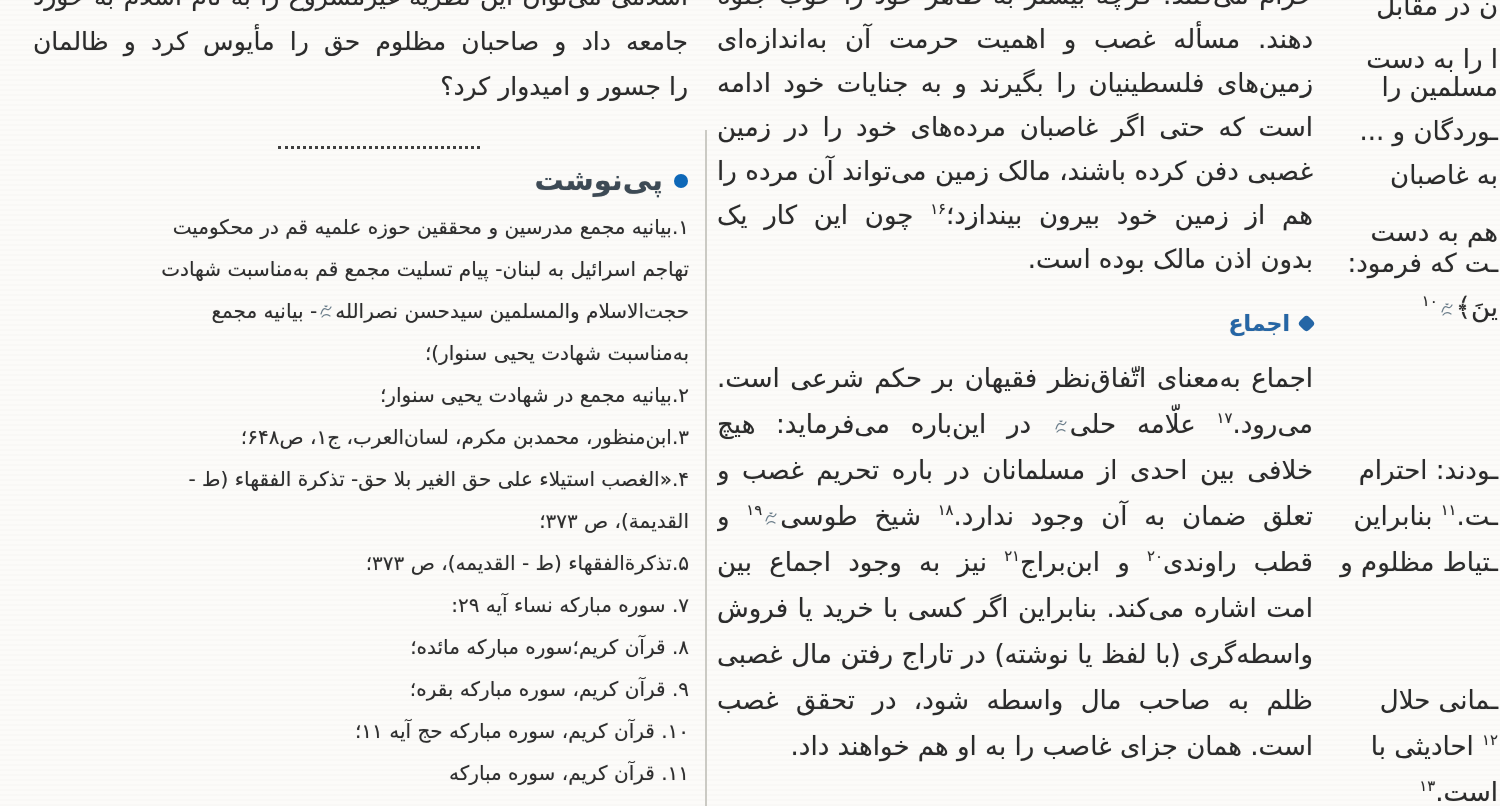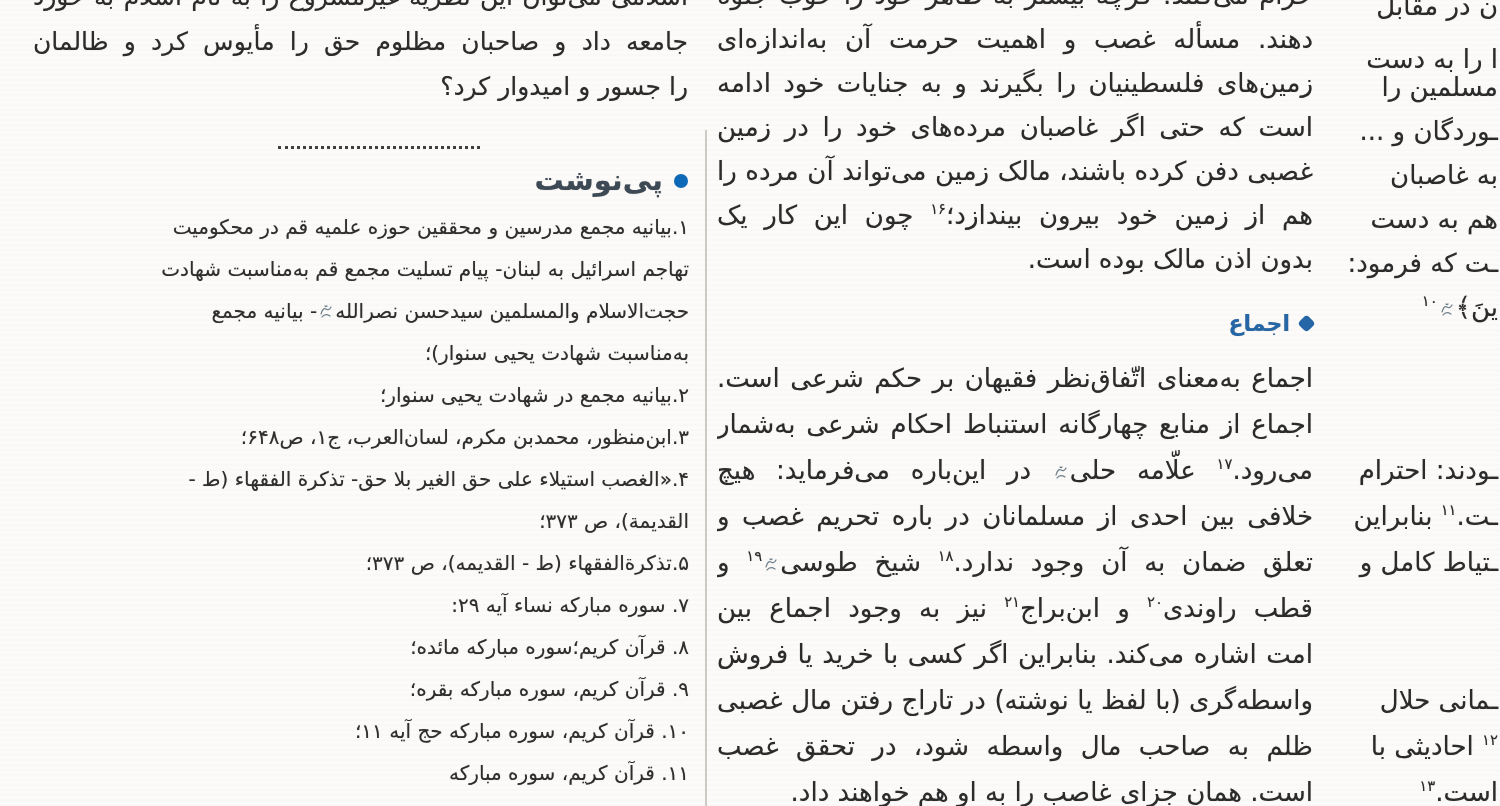--- a/index.html
+++ b/index.html
@@ -96,47 +96,46 @@
       <div class="line j">هم از زمین خود بیرون بیندازد؛<sup class="fn">۱۶</sup> چون این کار یک تصرف</div>
       <div class="line">بدون اذن مالک بوده است.</div>
     </div>
 
   <div class="col mid-head">
     <span class="dot"></span><span>اجماع</span>
   </div>
 
   <div class="col" id="mid-p2">
       <div class="line j">اجماع به‌معنای اتّفاق‌نظر فقیهان بر حکم شرعی است.</div>
-      <div class="line j">اجماع از منابع چهارگانه استنباط احکام شرعی به‌شمار</div>
       <div class="line j">می‌رود.<sup class="fn">۱۷</sup> علّامه حلی<span class="orn"><svg width="14" height="16" viewBox="0 0 14 16">
             <path d="M2 10 Q4 3 7 5 Q10 7 12 3 M3 13 Q6 9 11 12 M6 2 q1 1 2 0" fill="none" stroke="#6b7d8a" stroke-width="1.2" stroke-linecap="round"></path>
           </svg></span> در این‌باره می‌فرماید: هیچ</div>
       <div class="line j">خلافی بین احدی از مسلمانان در باره تحریم غصب و</div>
       <div class="line j">تعلق ضمان به آن وجود ندارد.<sup class="fn">۱۸</sup> شیخ طوسی<span class="orn"><svg width="14" height="16" viewBox="0 0 14 16">
             <path d="M2 10 Q4 3 7 5 Q10 7 12 3 M3 13 Q6 9 11 12 M6 2 q1 1 2 0" fill="none" stroke="#6b7d8a" stroke-width="1.2" stroke-linecap="round"></path>
           </svg></span><sup class="fn">۱۹</sup> و</div>
       <div class="line j">قطب راوندی<sup class="fn">۲۰</sup> و ابن‌براج<sup class="fn">۲۱</sup> نیز به وجود اجماع بین علمای</div>
       <div class="line j">امت اشاره می‌کند. بنابراین اگر کسی با خرید یا فروش یا</div>
       <div class="line j">واسطه‌گری (با لفظ یا نوشته) در تاراج رفتن مال غصبی و</div>
       <div class="line j">ظلم به صاحب مال واسطه شود، در تحقق غصب شریک</div>
       <div class="line">است. همان جزای غاصب را به او هم خواهند داد.</div>
     </div>
 
   <div id="right-frags">
       <div class="frag" style="top: -16px;">ن در مقابل</div>
       <div class="frag" style="top: 21px; margin-top: 16px;">ا را به دست</div>
       <div class="frag" style="top: 65px;">مسلمین را</div>
       <div class="frag" style="top: 109px;">ـوردگان و ...</div>
       <div class="frag" style="top: 153px;">به غاصبان</div>
-      <div class="frag" style="top: 197px;">هم به دست</div>
+      <div class="frag" style="top: 210px;">هم به دست</div>
       <div class="frag" style="top: 241px;">ـت که فرمود:</div>
       <div class="frag" style="top: 285px;">ینَ﴾<span class="orn"><svg width="14" height="16" viewBox="0 0 14 16">
             <path d="M2 10 Q4 3 7 5 Q10 7 12 3 M3 13 Q6 9 11 12 M6 2 q1 1 2 0" fill="none" stroke="#6b7d8a" stroke-width="1.2" stroke-linecap="round"></path>
           </svg></span><sup class="fn">۱۰</sup></div>
       <div class="frag" style="top: 448px;">ـودند: احترام</div>
       <div class="frag" style="top: 494px;">ـت.<sup class="fn">۱۱</sup> بنابراین</div>
-      <div class="frag" style="top: 540px;">ـتیاط کامل و</div>
+      <div class="frag" style="top: 540px;">ـتیاط مظلوم و</div>
       <div class="frag" style="top: 678px;">ـمانی حلال</div>
       <div class="frag" style="top: 724px;"><sup class="fn">۱۲</sup> احادیثی با</div>
       <div class="frag" style="top: 770px;">است.<sup class="fn">۱۳</sup></div>
     </div>
 
 </div>
 
 </body></html>

